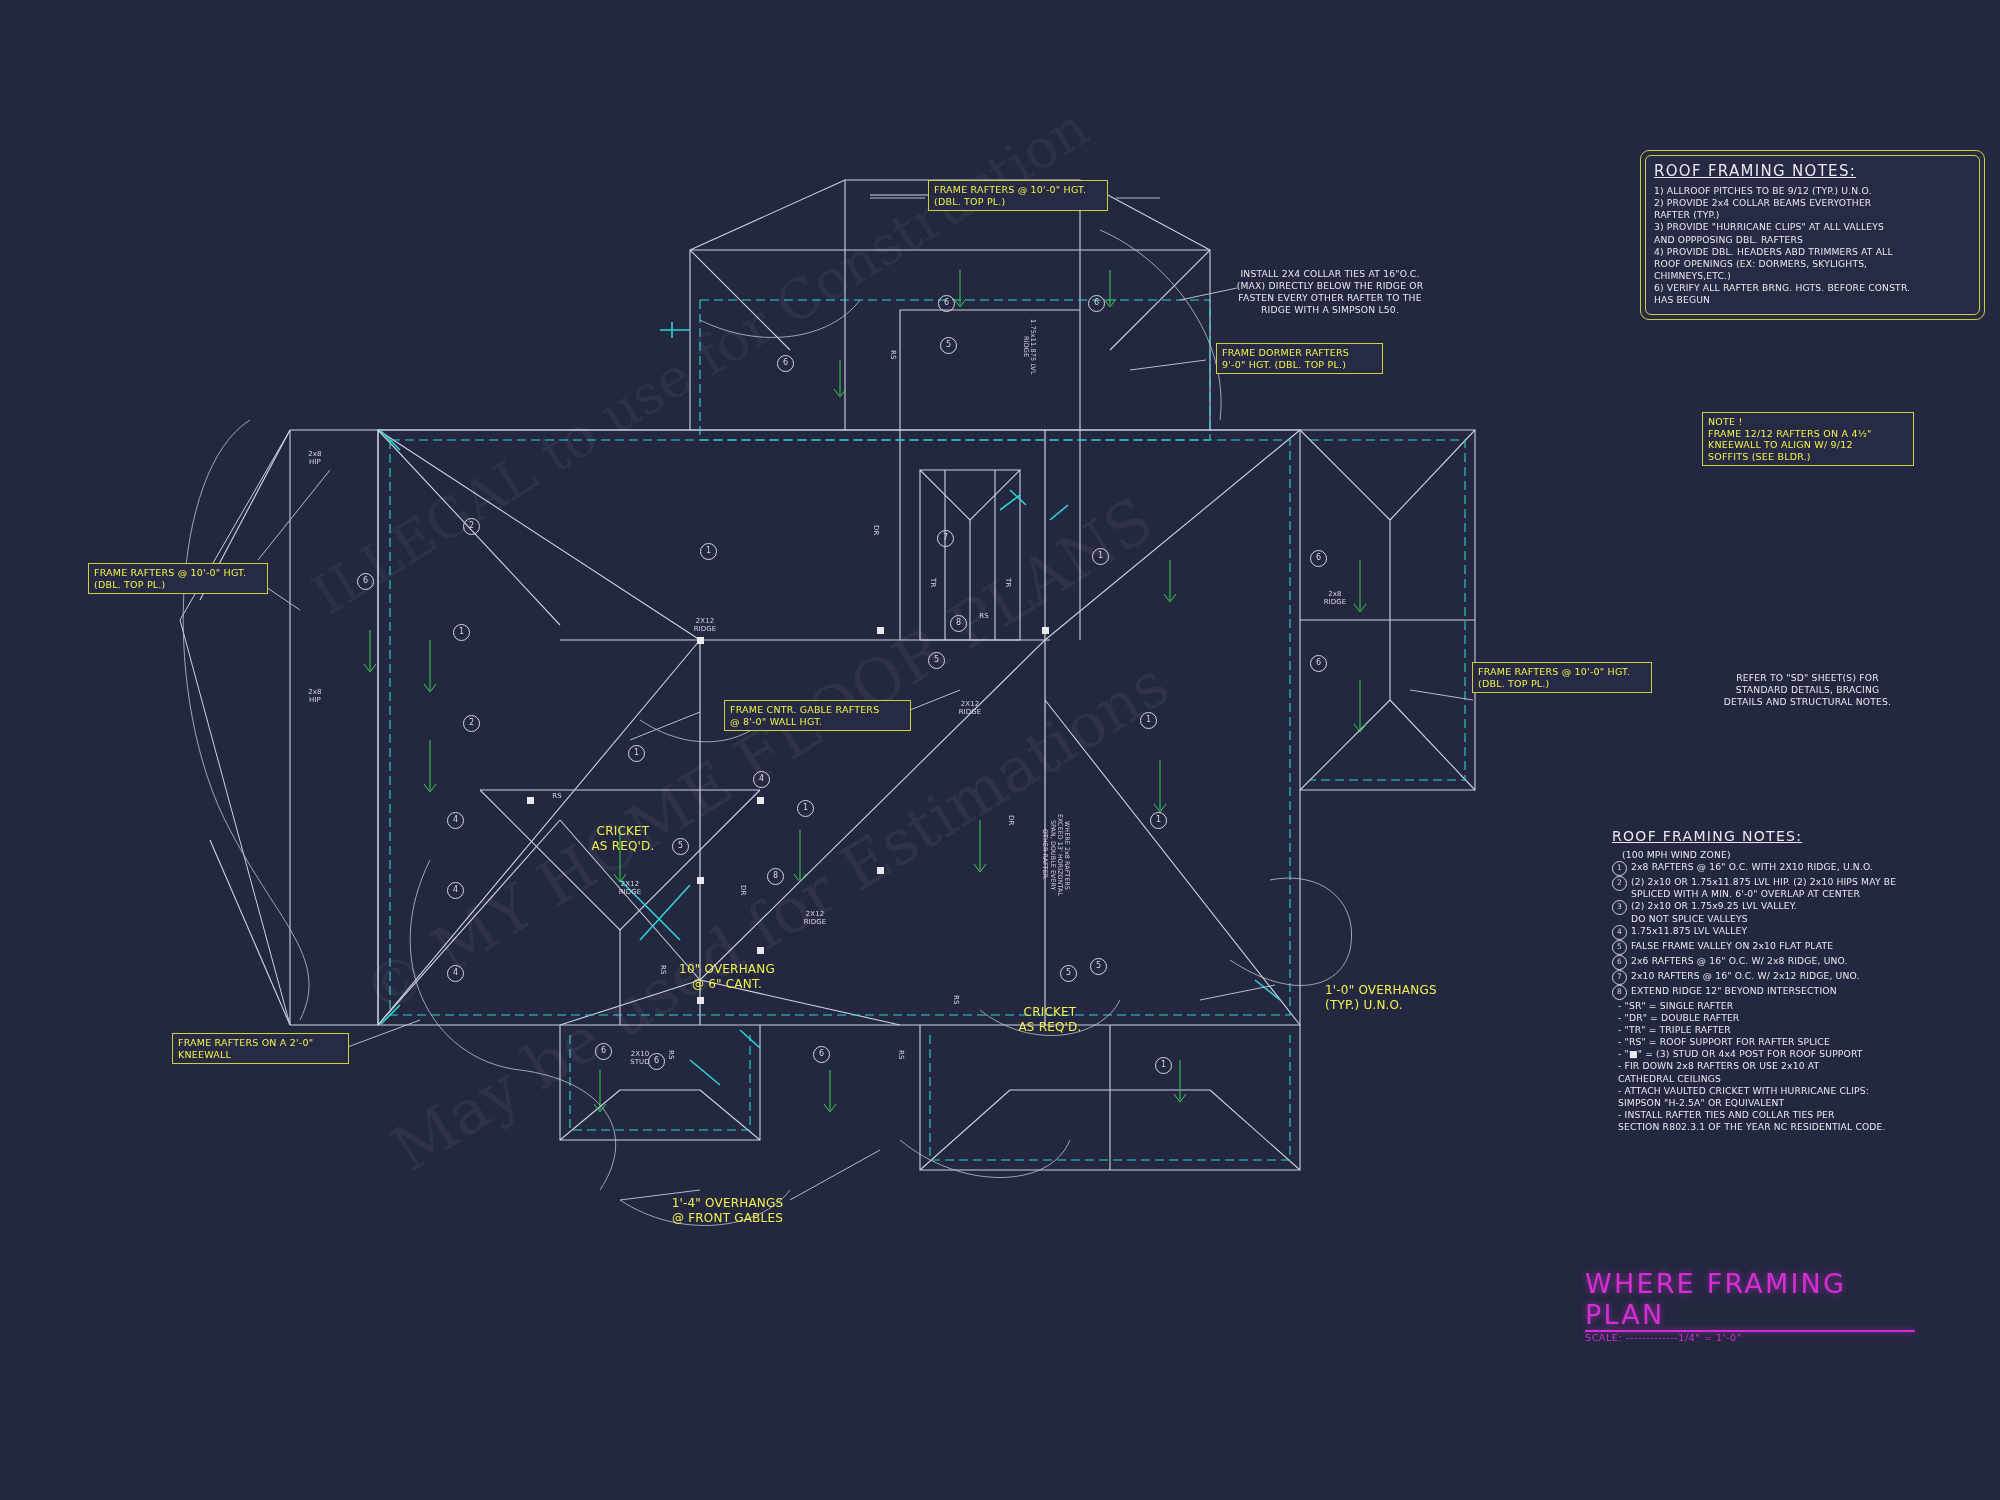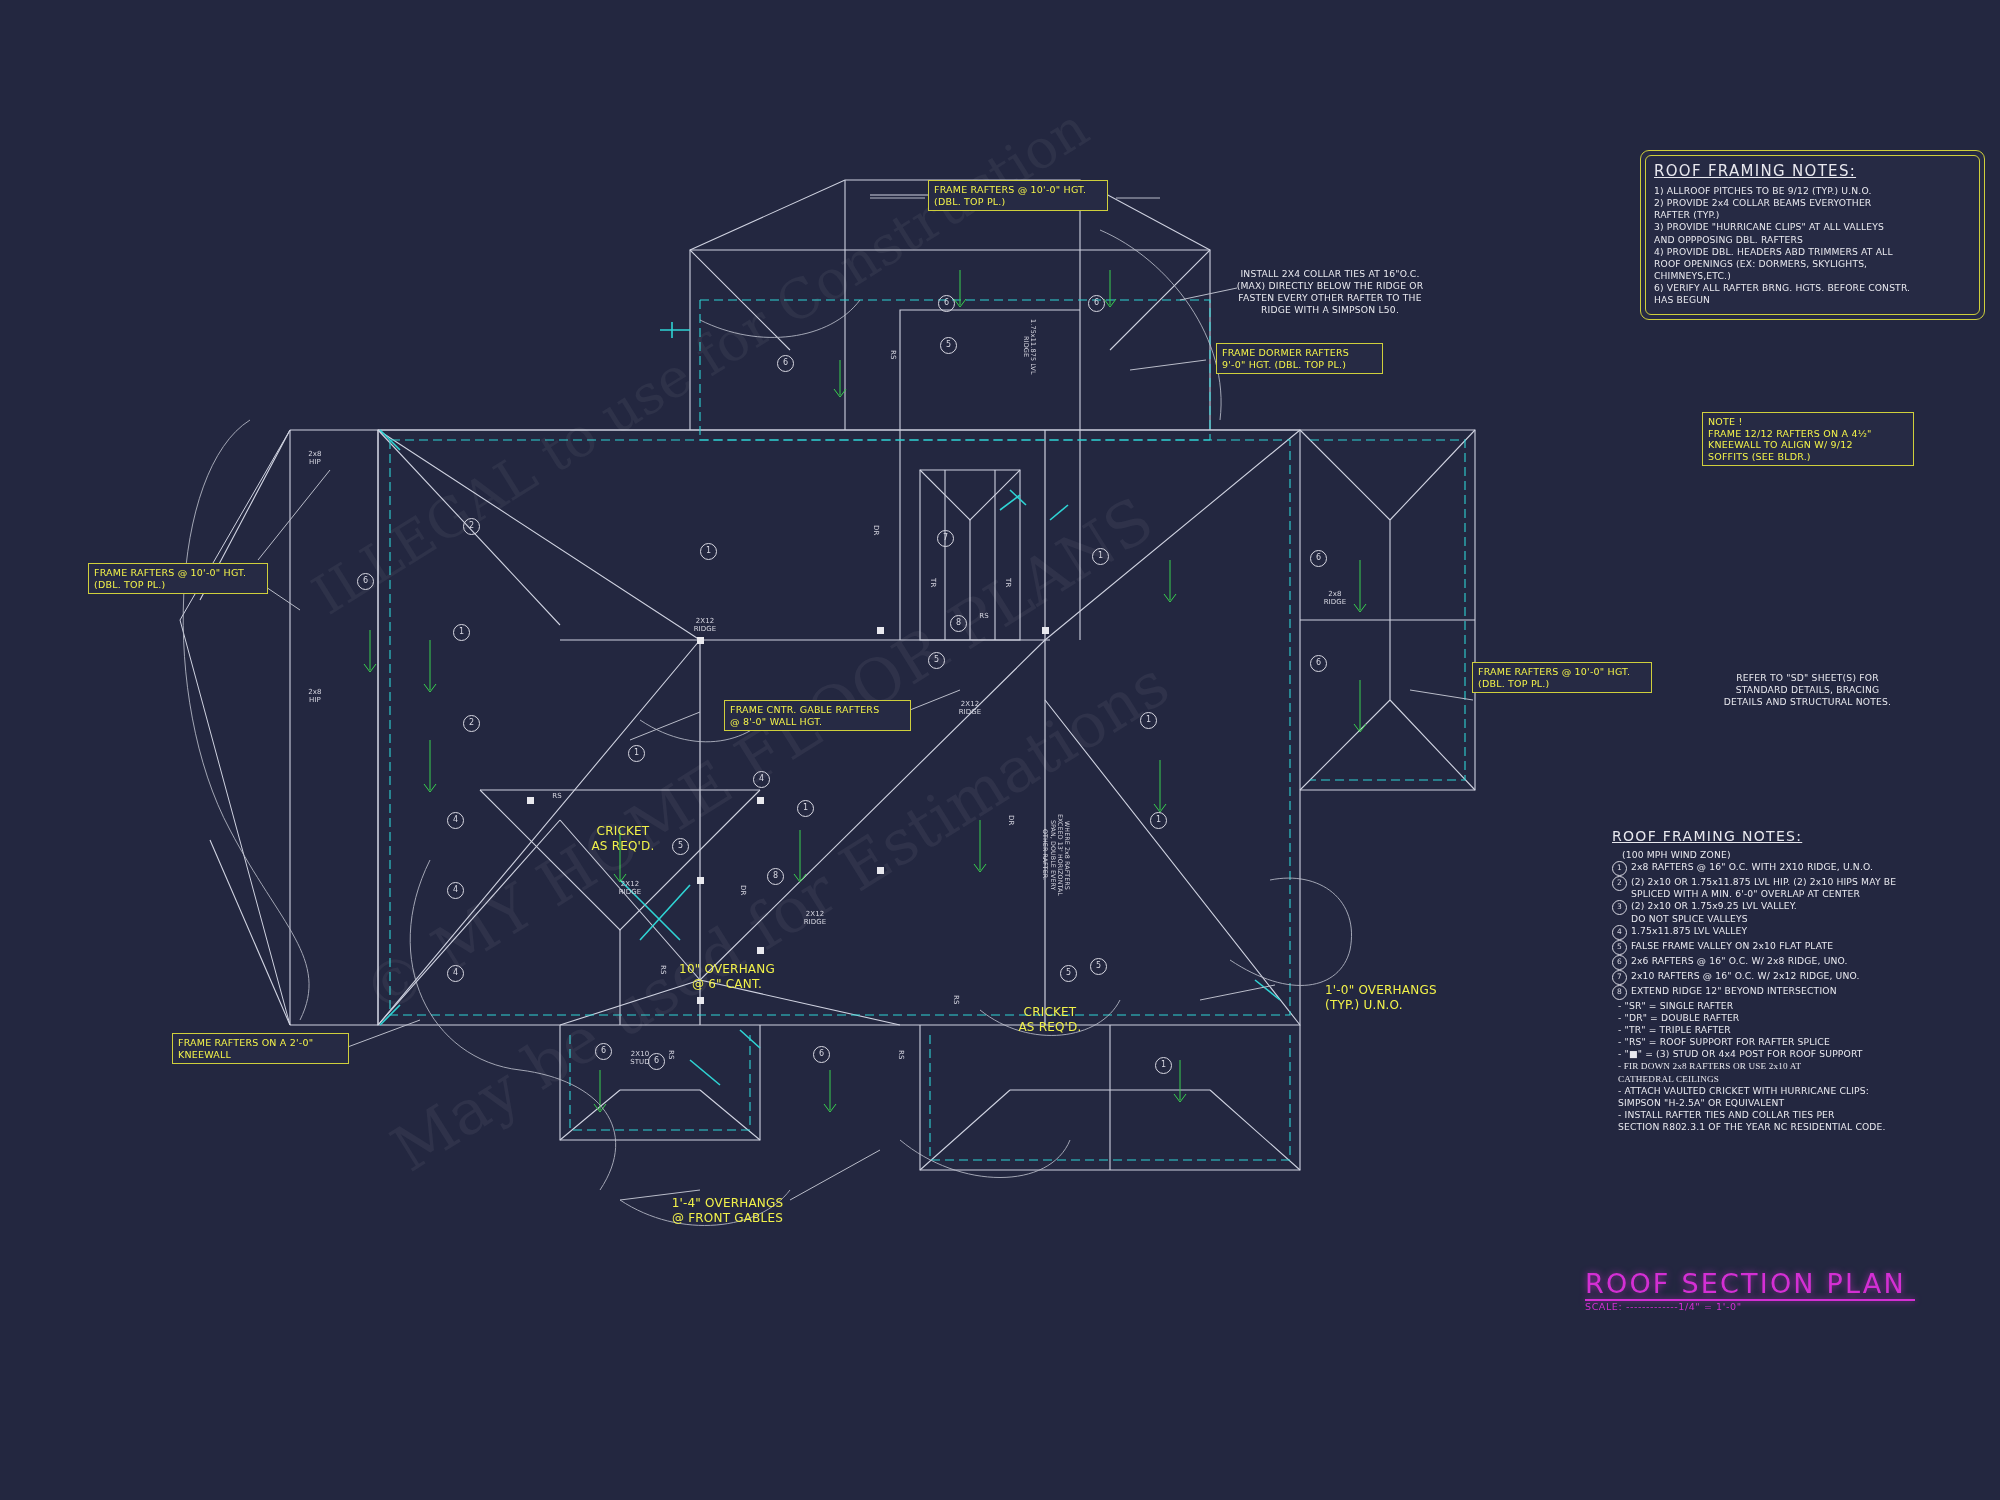--- a/index.html
+++ b/index.html
@@ -314,21 +314,21 @@
     <div style="display:flex;gap:4px;">
       <div class="circnum" style="flex:0 0 13px;height:13px;line-height:12px;font-size:7.5px;">8</div>
       <div class="note-line" style="flex:1;">EXTEND RIDGE 12" BEYOND INTERSECTION</div>
     </div>
 
     <div class="note-line" style="padding-left:6px;">-   "SR" = SINGLE RAFTER</div>
     <div class="note-line" style="padding-left:6px;">-   "DR" = DOUBLE RAFTER</div>
     <div class="note-line" style="padding-left:6px;">-   "TR" = TRIPLE RAFTER</div>
     <div class="note-line" style="padding-left:6px;">-   "RS" = ROOF SUPPORT FOR RAFTER SPLICE</div>
     <div class="note-line" style="padding-left:6px;">-   "■"   = (3) STUD OR 4x4 POST FOR ROOF SUPPORT</div>
-    <div class="note-line" style="padding-left:6px;font-family:Liberation Serif, serif;">-   FIR DOWN 2x8 RAFTERS OR USE 2x10 AT
+    <div class="note-line" style="padding-left:6px;">-   FIR DOWN 2x8 RAFTERS OR USE 2x10 AT
      CATHEDRAL CEILINGS</div>
     <div class="note-line" style="padding-left:6px;">-   ATTACH VAULTED CRICKET WITH HURRICANE CLIPS:
      SIMPSON "H-2.5A" OR EQUIVALENT</div>
     <div class="note-line" style="padding-left:6px;">-   INSTALL RAFTER TIES AND COLLAR TIES PER
      SECTION R802.3.1 OF THE YEAR NC RESIDENTIAL CODE.</div>
   </div>
 
   <div class="abs wtext" style="left:675px;top:617px;width:60px;">2X12
 RIDGE</div>
   <div class="abs wtext" style="left:940px;top:700px;width:60px;">2X12
@@ -394,18 +394,18 @@
   <div class="abs circnum" style="left:813px;top:1046px;">6</div>
   <div class="abs circnum" style="left:595px;top:1043px;">6</div>
   <div class="abs circnum" style="left:1155px;top:1057px;">1</div>
   <div class="abs circnum" style="left:1060px;top:965px;">5</div>
   <div class="abs circnum" style="left:1090px;top:958px;">5</div>
   <div class="abs circnum" style="left:672px;top:838px;">5</div>
   <div class="abs circnum" style="left:767px;top:868px;">8</div>
   <div class="abs circnum" style="left:937px;top:530px;">7</div>
 
   <div class="abs" style="left:1585px;top:1268px;width:330px;">
-    <div class="title-main">ROOF SECTION PLAN</div>
+    <div class="title-main">WHERE FRAMING PLAN</div>
     <div class="title-rule"></div>
     <div class="title-scale">SCALE: -------------1/4" = 1'-0"</div>
   </div>
 
 </div>
 
 </body></html>

